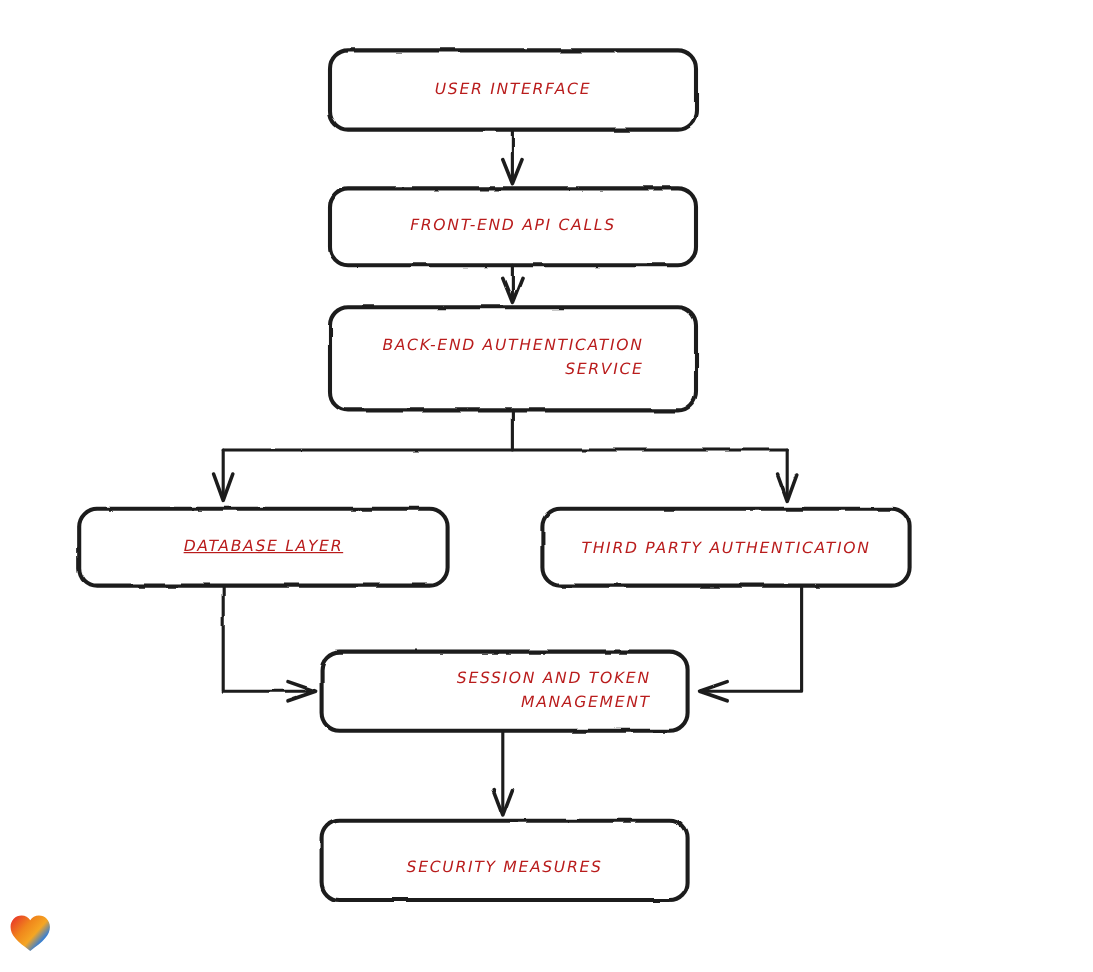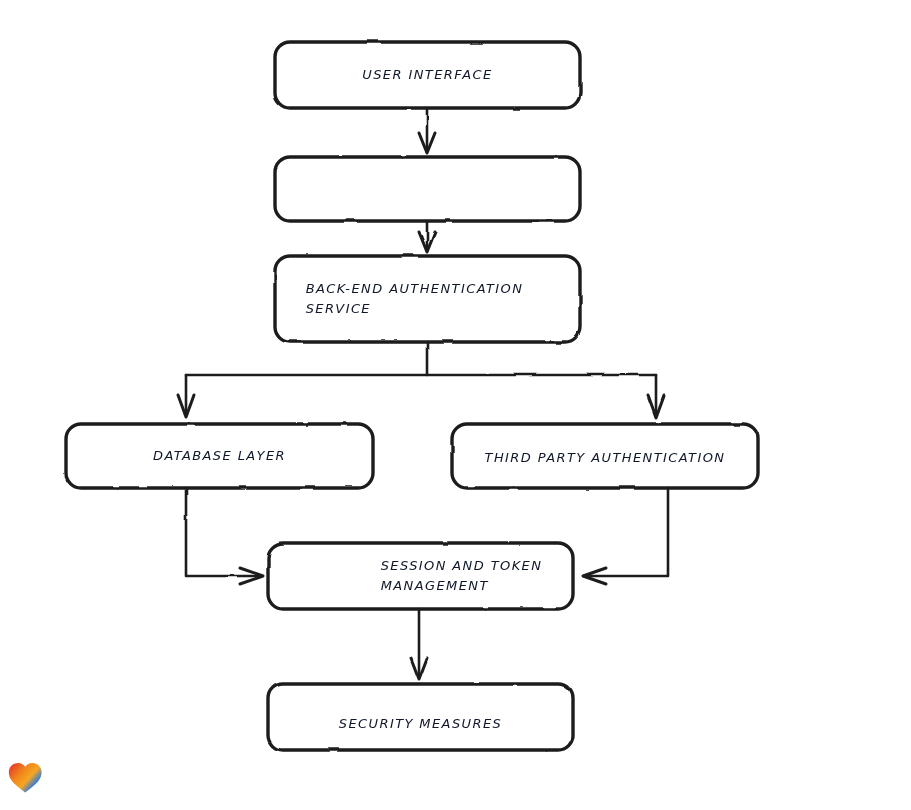--- a/index.html
+++ b/index.html
@@ -29,22 +29,22 @@
     top: 0;
     width: 911px;
     height: 810px;
   }
 
   .node-label {
     position: absolute;
     display: flex;
     align-items: center;
     justify-content: center;
-    text-align: left;
-    color: #0f172a;
+    text-align: right;
+    color: #b91c1c;
     font-family: "DejaVu Sans", sans-serif;
     font-size: 13px;
     letter-spacing: 1.4px;
     line-height: 1.55;
     text-transform: uppercase;
     font-style: italic;
     font-weight: 400;
     white-space: pre-line;
     pointer-events: none;
   }
@@ -118,25 +118,26 @@
       </g>
     </g>
 
     <g transform="translate(8,762)">
       <path d="M17.2 30.4 C 6 22.6 0.8 17 0.8 10.6 C 0.8 5 4.9 1 10 1 C 13.1 1 15.7 2.5 17.2 4.9 C 18.7 2.5 21.3 1 24.4 1 C 29.5 1 33.6 5 33.6 10.6 C 33.6 17 28.4 22.6 17.2 30.4 Z" fill="url(#heartGrad)"></path>
     </g>
   </svg>
 
   <div class="node-label" style="left:275px; top:42px; width:305px; height:66px;">User Interface</div>
 
+  <div class="node-label" style="left:275px; top:157px; width:305px; height:64px;">Front-End API Calls</div>
 
-  <div class="node-label" style="left:262px; top:256px; width:305px; height:86px;">Back-End Authentication
+  <div class="node-label" style="left:275px; top:256px; width:305px; height:86px;">Back-End Authentication
 Service</div>
 
-  <div class="node-label" style="left:66px; top:424px; width:307px; height:64px;">Database Layer</div>
+  <div class="node-label" style="left:66px; top:424px; width:307px; height:64px;text-decoration:underline;">Database Layer</div>
 
   <div class="node-label" style="left:452px; top:424px; width:306px; height:68px;">Third Party Authentication</div>
 
   <div class="node-label" style="left:268px; top:543px; width:305px; height:66px;padding-left:41px;">Session and Token
 Management</div>
 
   <div class="node-label" style="left:268px; top:684px; width:305px; height:80px;">Security Measures</div>
 
 </div>
 

